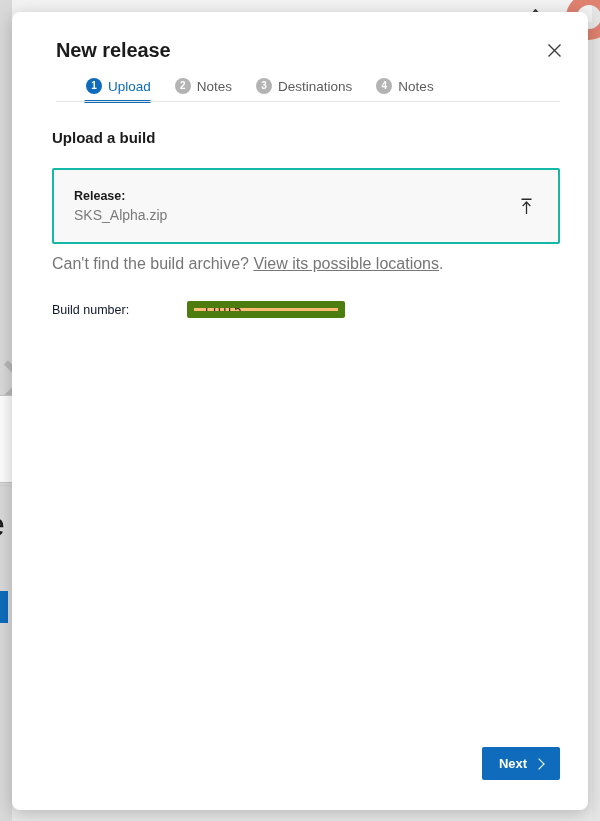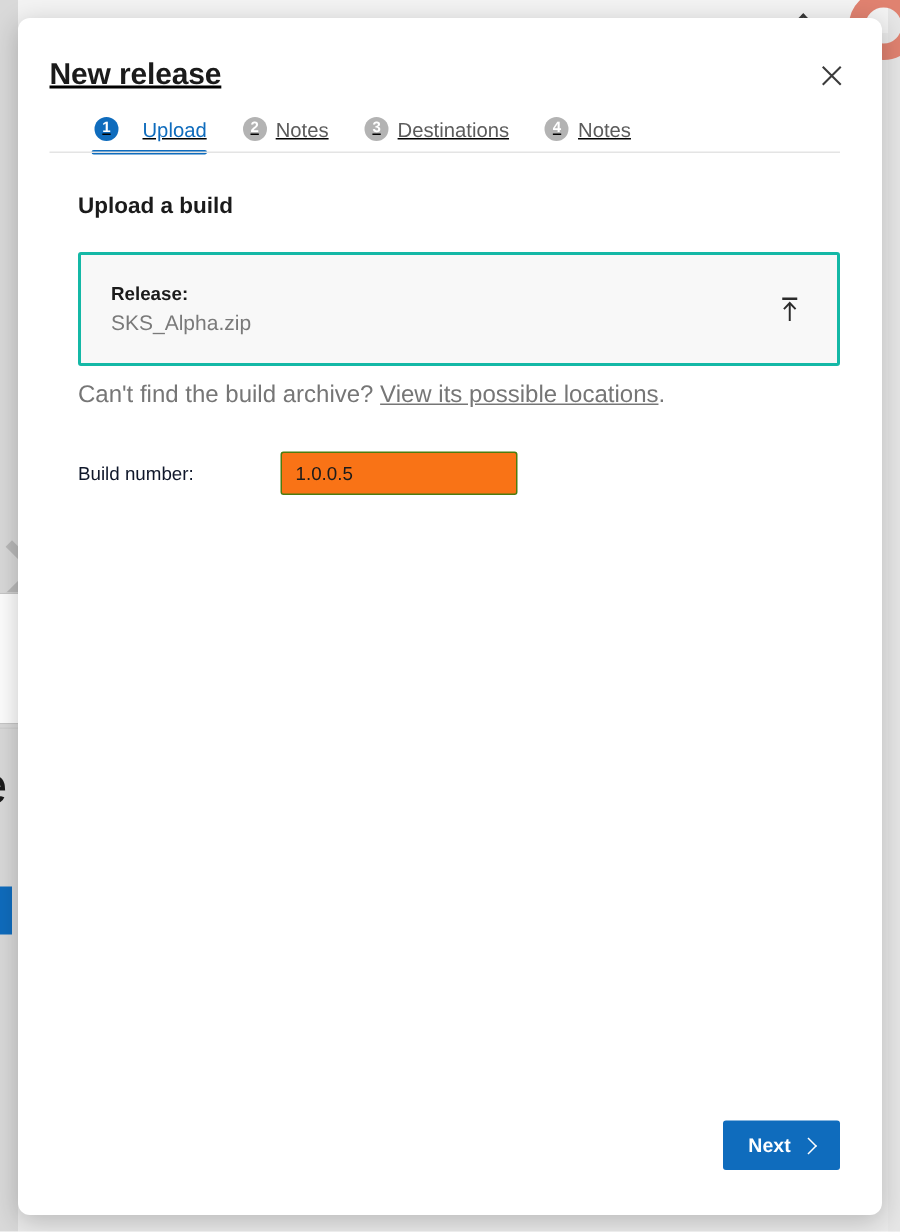--- a/index.html
+++ b/index.html
@@ -103,22 +103,21 @@
     height: 798px;
     background: #ffffff;
     border-radius: 8px;
     box-shadow: 0 4px 18px rgba(0,0,0,0.22);
     box-sizing: border-box;
     overflow: hidden;
   }
 
   .dialog-header {
     position: relative;
-    padding: 26px 28px 0 21px;
-    text-decoration: underline;
+    padding: 26px 28px 0 44px;
   }
   .dialog-title {
     font-size: 20px;
     font-weight: bold;
     color: #1b1b1b;
     letter-spacing: -0.1px;
     line-height: 24px;
   }
   .close-button {
     position: absolute;
@@ -167,21 +166,21 @@
     align-items: center;
     justify-content: center;
     line-height: 1;
     flex: 0 0 auto;
   }
   .tab-label {
     font-size: 13.5px;
     color: #5c5c5c;
   }
   .tab.active .tab-badge { background: #0f6cbd; }
-  .tab.active .tab-label { color: #0f6cbd; margin-left: 10px; }
+  .tab.active .tab-label { color: #0f6cbd; }
   .tab.active::after {
     content: "";
     position: absolute;
     left: 0;
     right: 10px;
     bottom: 0;
     height: 3px;
     background: #0f6cbd;
     border-radius: 2px;
   }
@@ -255,29 +254,29 @@
     align-items: center;
   }
   .field-label {
     font-size: 12.5px;
     color: #0f172a;
     width: 135px;
     flex: 0 0 auto;
   }
   .field-input {
     width: 158px;
-    height: 29px;
-    border: 1px solid #4d7c0f;
+    height: 17px;
+    border: 7px solid #4d7c0f;
     border-radius: 2px;
     box-sizing: border-box;
     padding: 0 9px;
     font-family: "Liberation Sans", sans-serif;
     font-size: 12.5px;
     color: #1b1b1b;
-    background: #f97316;
+    background: #fdba74;
     outline: none;
   }
 
   
   .dialog-footer {
     position: absolute;
     right: 28px;
     bottom: 30px;
   }
   .next-button {

